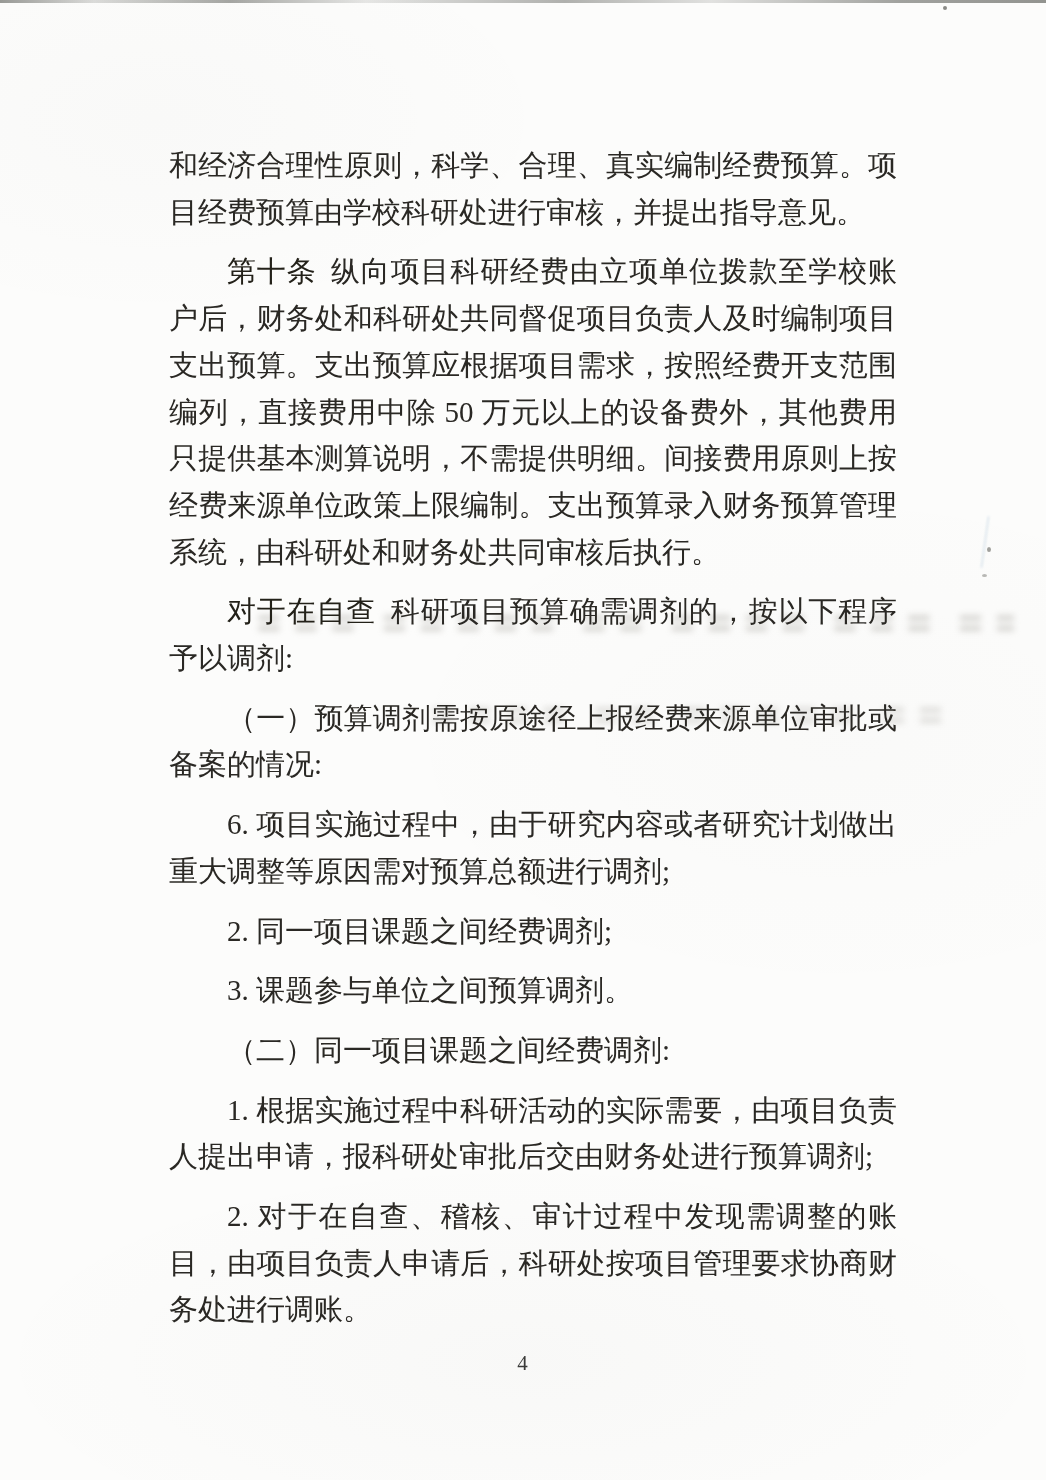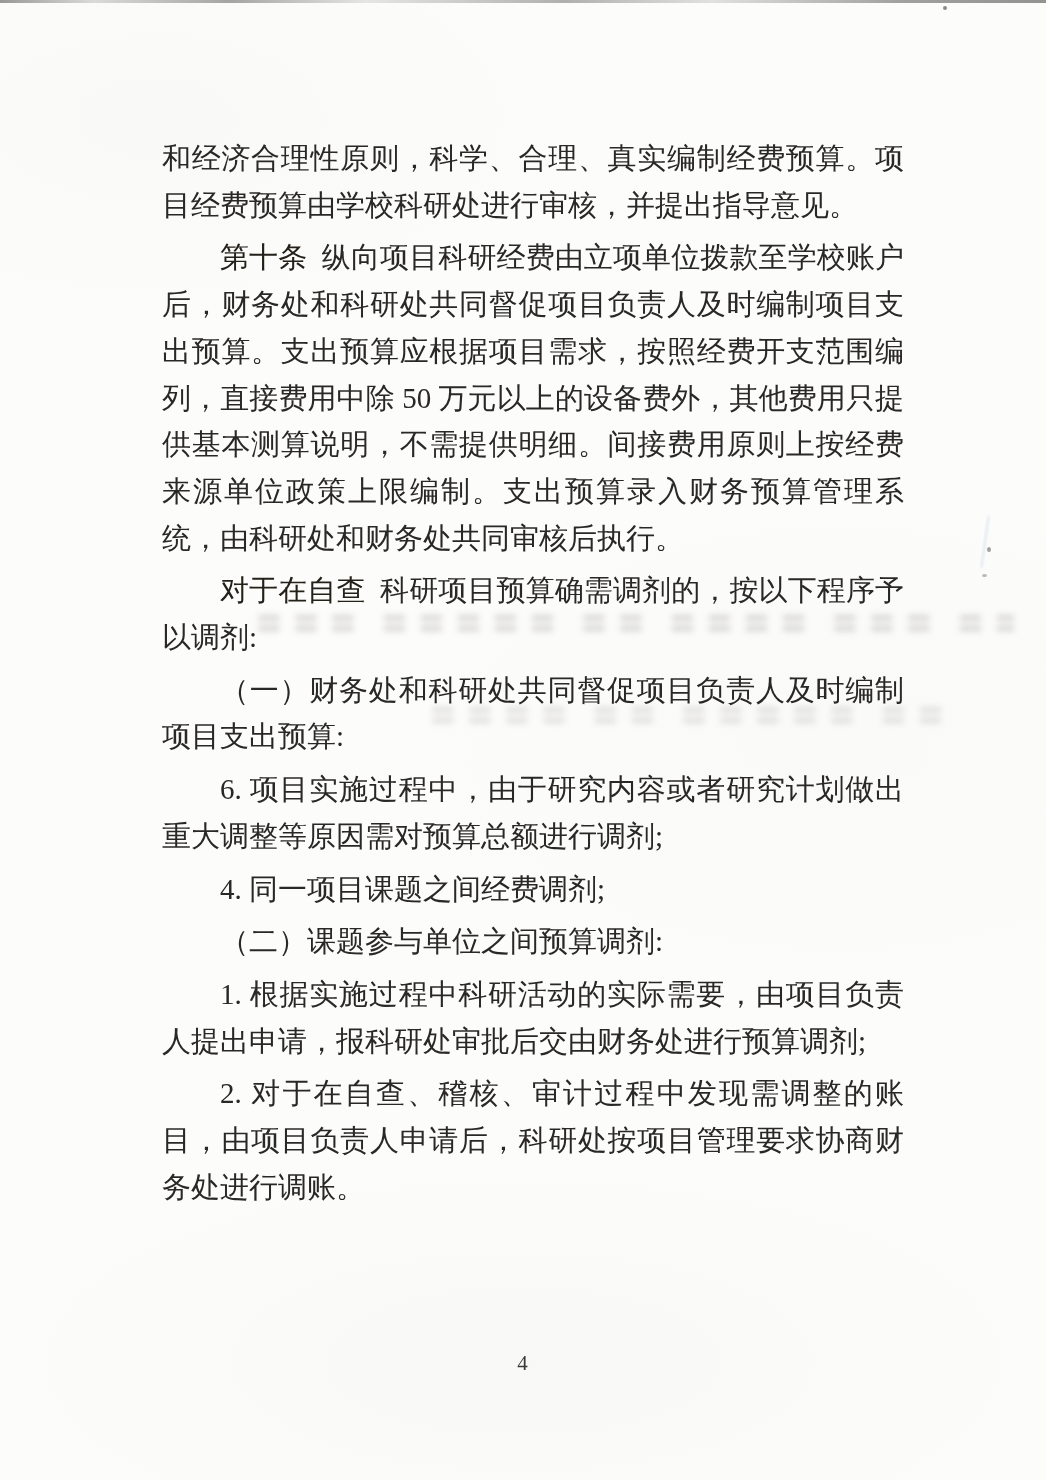--- a/index.html
+++ b/index.html
@@ -34,21 +34,21 @@
   .doc-body {
     position: absolute;
     left: 156px;
     top: 129px;
     width: 754px;
     font-size: 29px;
     line-height: 46.7px;
     color: #2a2824;
     text-align: justify;
   }
-  .doc-body p.para { margin: 6px; }
+  .doc-body p.para { margin: 13px; }
   .doc-body p.indent { text-indent: 2em; }
   .doc-body .lead { font-weight: normal; margin-right: 0.5em; color: #232119; }
   .page-number {
     position: absolute;
     top: 1351px;
     left: 0;
     width: 100%;
     text-align: center;
     font-size: 21px;
     color: #3a3a38;
@@ -89,24 +89,25 @@
 <div class="page">
   <div class="scan-top-edge"></div>
 
   <div class="ghost-row ghost-row-1">〓〓〓 〓〓〓〓〓 〓〓 〓〓〓〓 〓〓〓 〓〓 〓〓〓</div>
   <div class="ghost-row ghost-row-2">〓〓〓〓 〓〓 〓〓〓〓〓 〓〓</div>
 
   <div class="doc-body">
       <p class="para">和经济合理性原则，科学、合理、真实编制经费预算。项目经费预算由学校科研处进行审核，并提出指导意见。</p>
       <p class="para indent"><b class="lead">第十条</b>纵向项目科研经费由立项单位拨款至学校账户后，财务处和科研处共同督促项目负责人及时编制项目支出预算。支出预算应根据项目需求，按照经费开支范围编列，直接费用中除 50 万元以上的设备费外，其他费用只提供基本测算说明，不需提供明细。间接费用原则上按经费来源单位政策上限编制。支出预算录入财务预算管理系统，由科研处和财务处共同审核后执行。</p>
       <p class="para indent"><b class="lead">对于在自查</b>科研项目预算确需调剂的，按以下程序予以调剂:</p>
-      <p class="para indent">（一）财务处和科研处共同督促项目负责人及时编制项目支出预算:</p>
+      <p class="para indent">（一）预算调剂需按原途径上报经费来源单位审批或备案的情况:</p>
       <p class="para indent">6. 项目实施过程中，由于研究内容或者研究计划做出重大调整等原因需对预算总额进行调剂;</p>
-      <p class="para indent">4. 同一项目课题之间经费调剂;</p>
-      <p class="para indent">（二）课题参与单位之间预算调剂:</p>
+      <p class="para indent">2. 同一项目课题之间经费调剂;</p>
+      <p class="para indent">3. 课题参与单位之间预算调剂。</p>
+      <p class="para indent">（二）同一项目课题之间经费调剂:</p>
       <p class="para indent">1. 根据实施过程中科研活动的实际需要，由项目负责人提出申请，报科研处审批后交由财务处进行预算调剂;</p>
       <p class="para indent">2. 对于在自查、稽核、审计过程中发现需调整的账目，由项目负责人申请后，科研处按项目管理要求协商财务处进行调账。</p>
     </div>
 
   <div class="page-number">4</div>
 
   <div class="speck speck-1"></div>
   <div class="speck speck-2"></div>
   <div class="speck speck-3"></div>
   <div class="smear-blue"></div>

